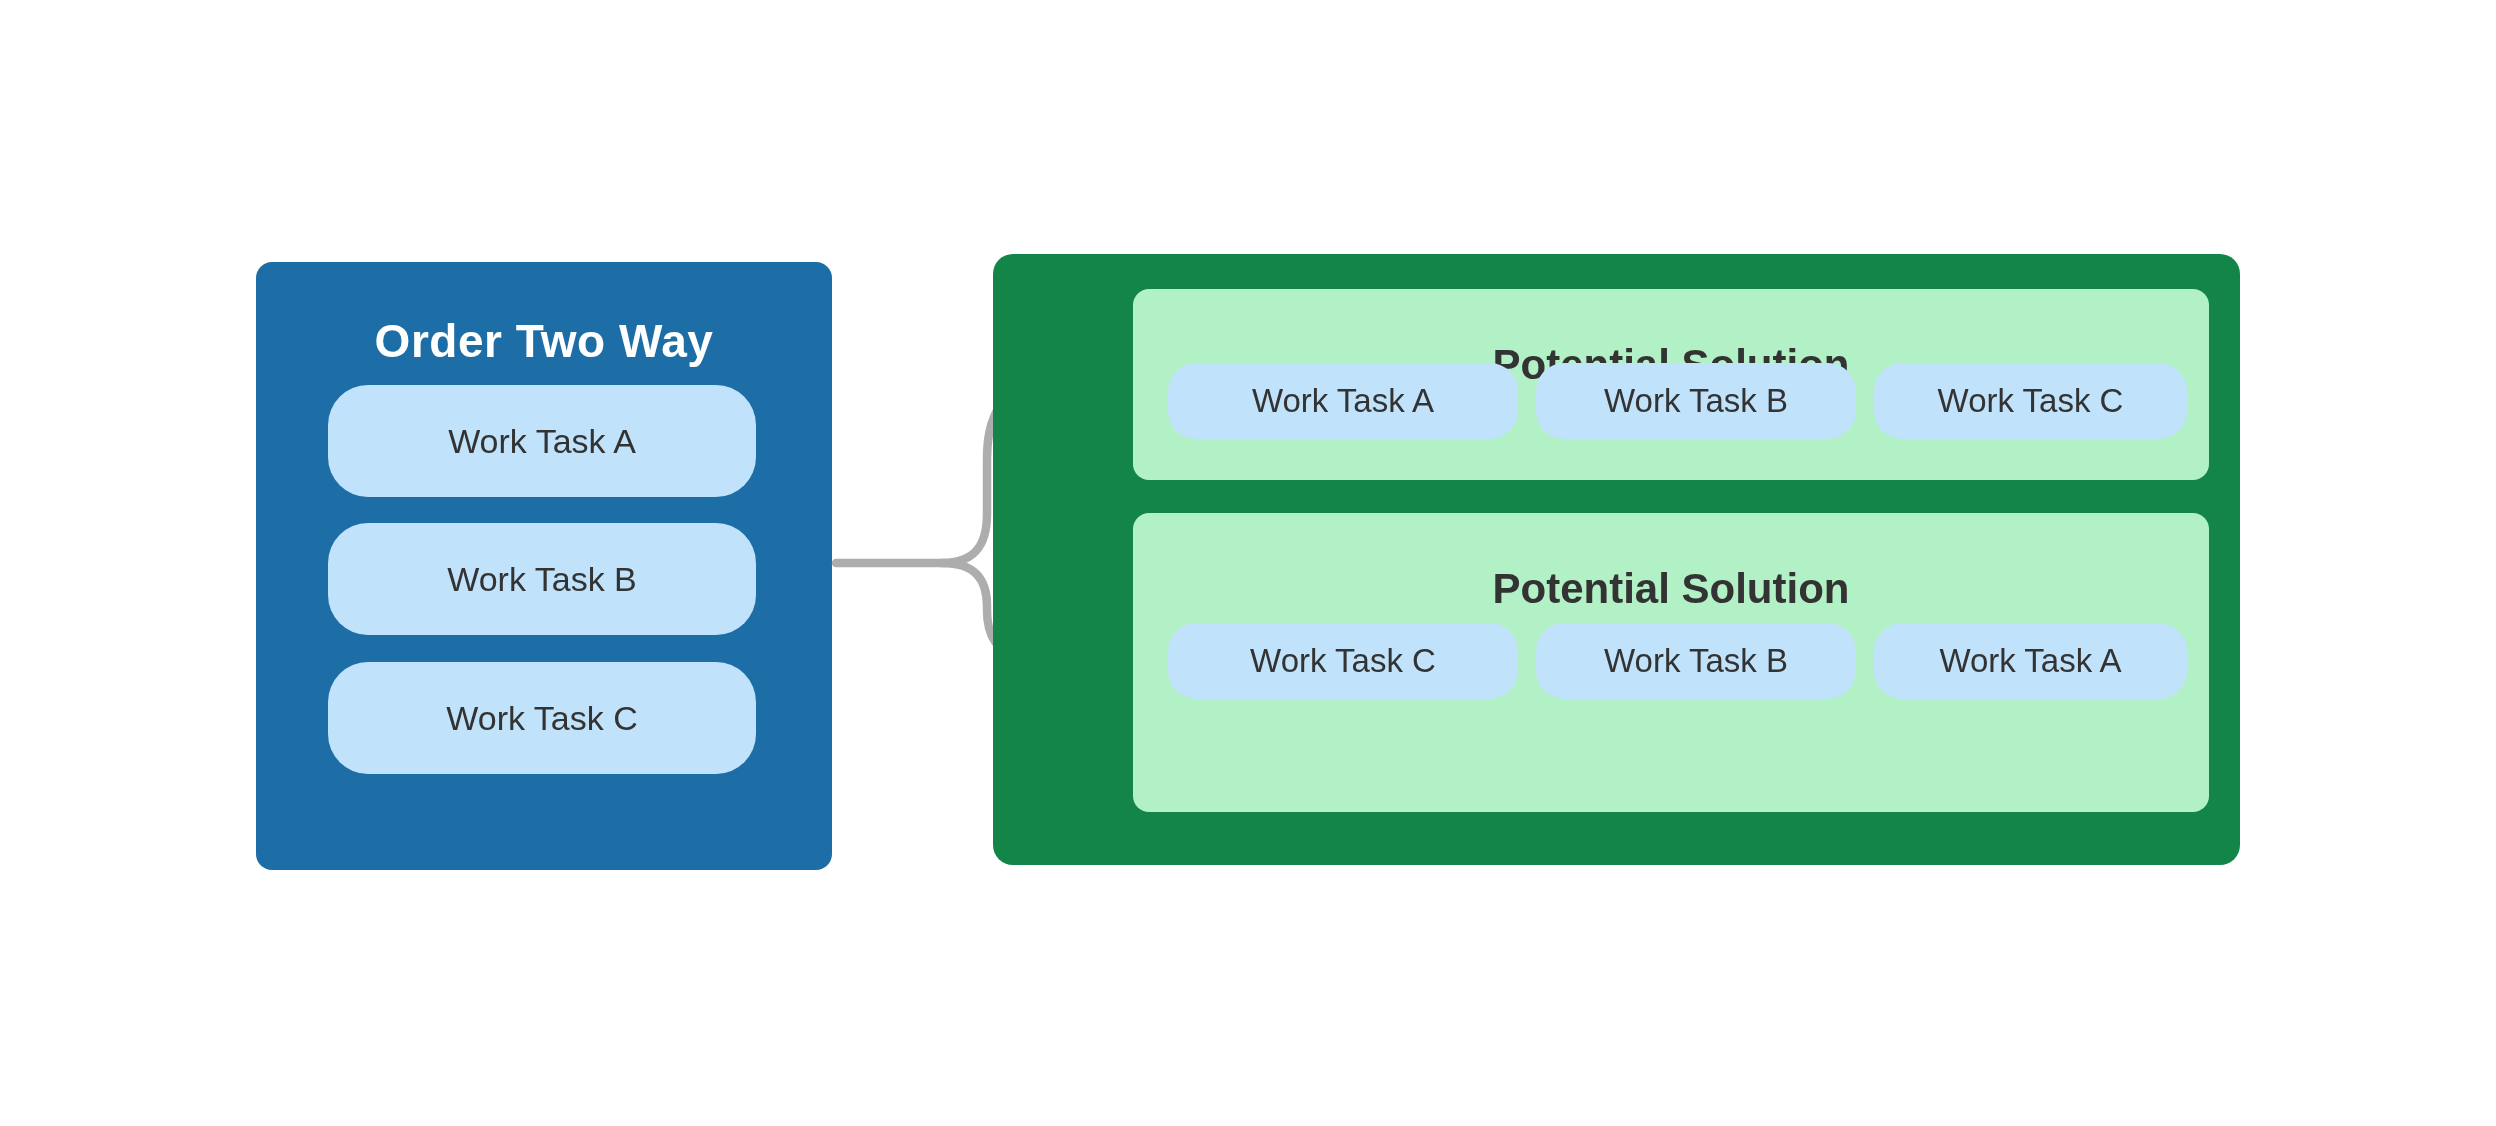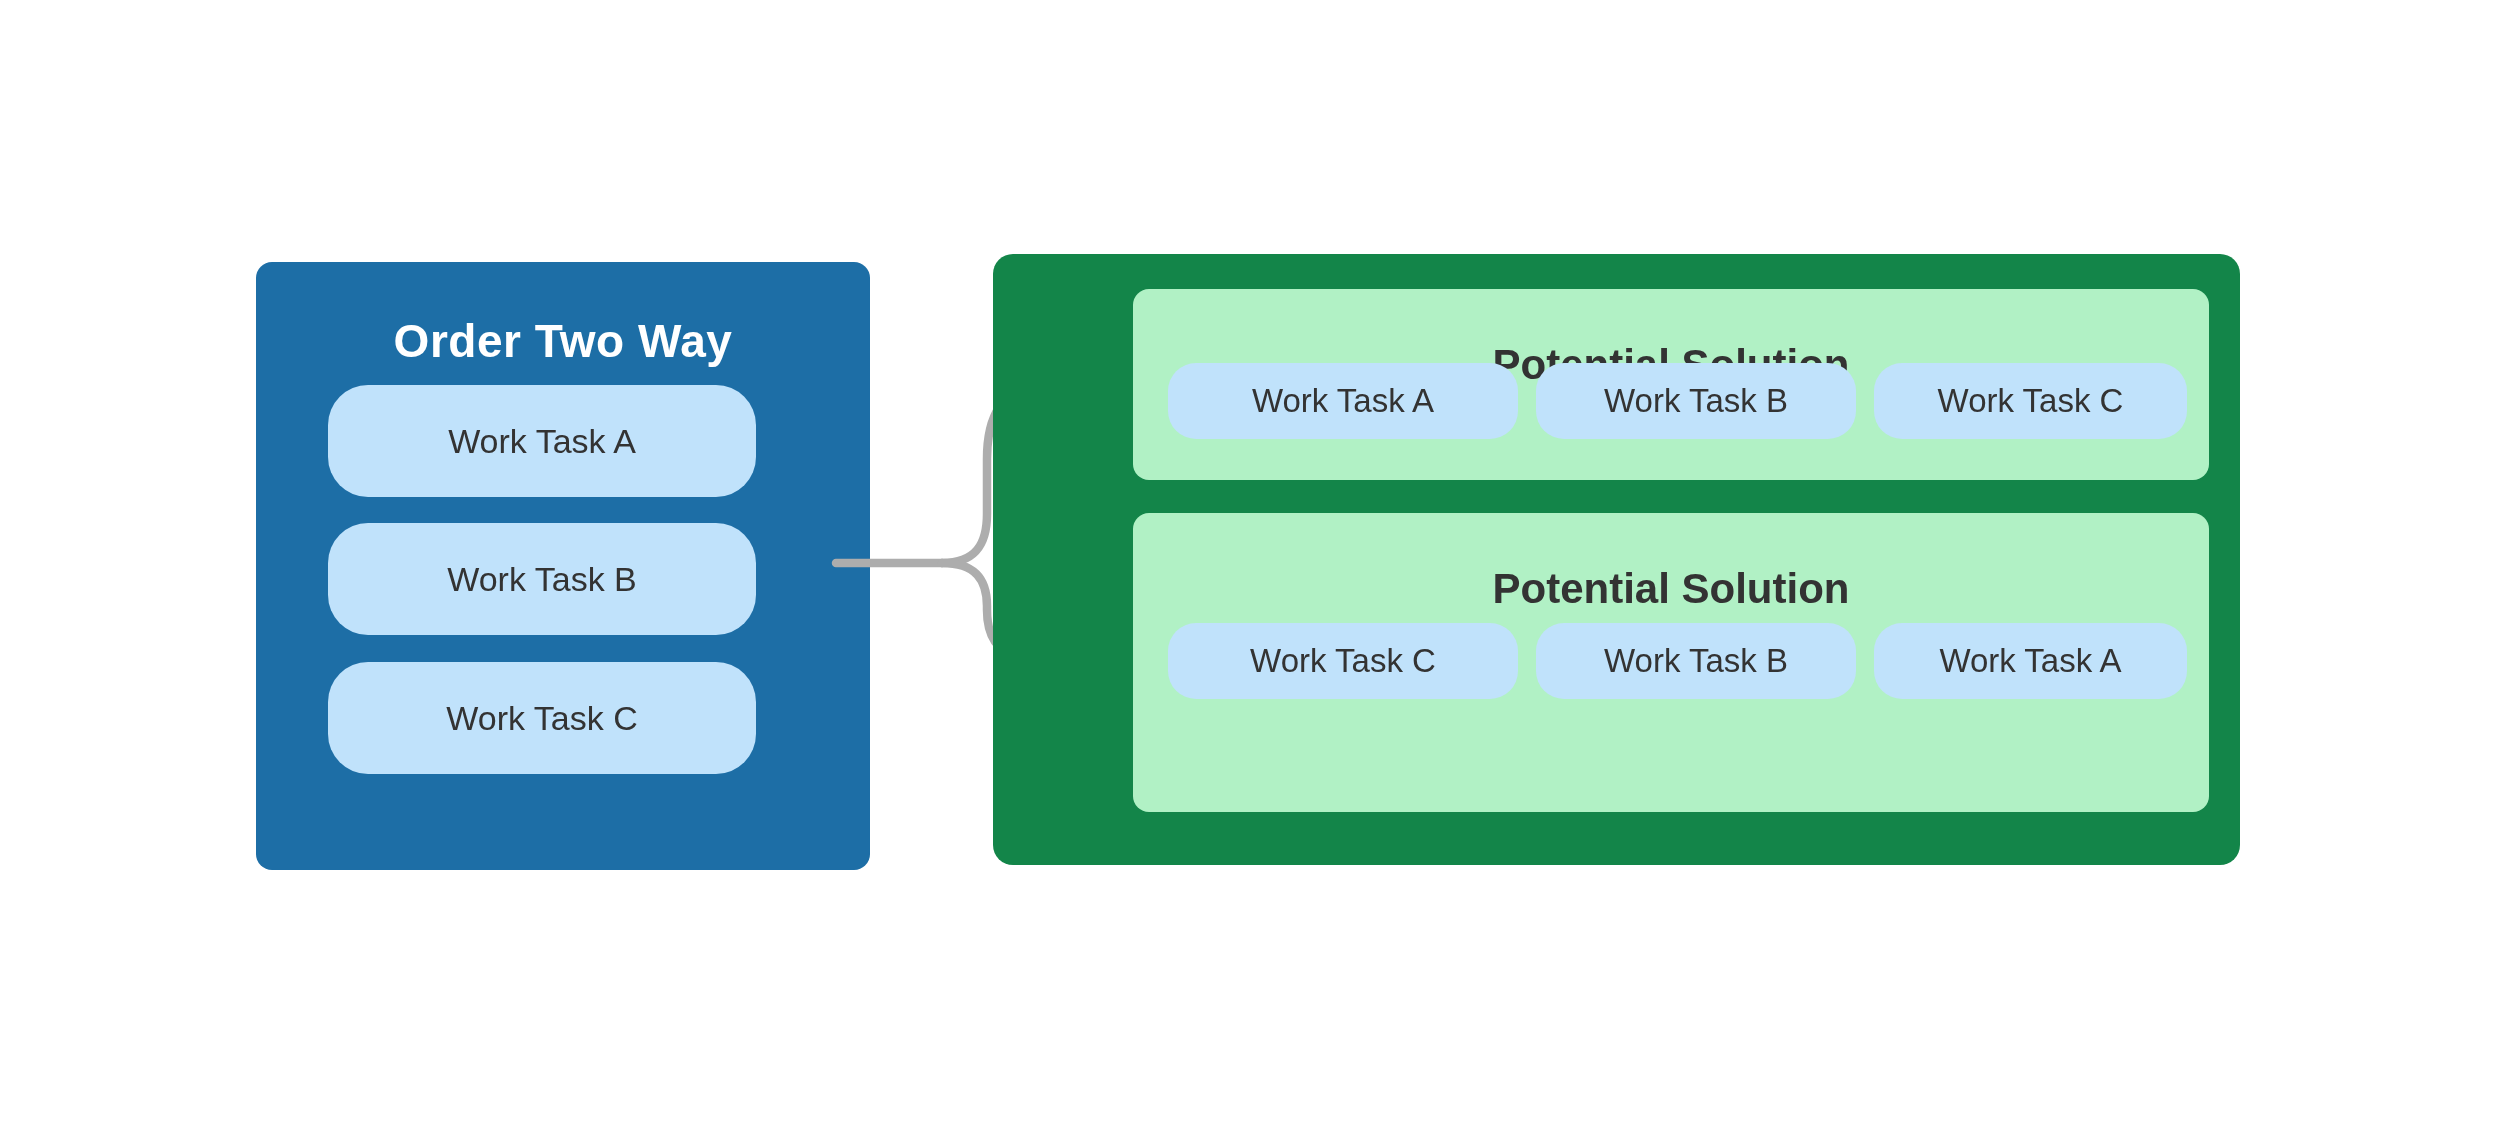--- a/index.html
+++ b/index.html
@@ -13,21 +13,20 @@
     overflow: hidden;
   }
 
   
   .order-group {
     position: absolute;
     left: 256px; top: 262px;
     width: 576px; height: 608px;
     background: var(--group-blue, #1d6ea6);
     border-radius: 16px;
-    padding-left: 38px;
   }
   .order-title {
     position: absolute;
     top: 14px; left: 0; right: 0;
     text-align: center;
     font-size: 46px;
     font-weight: 700;
     color: var(--text-light, #ffffff);
     letter-spacing: 0.5px;
   }

